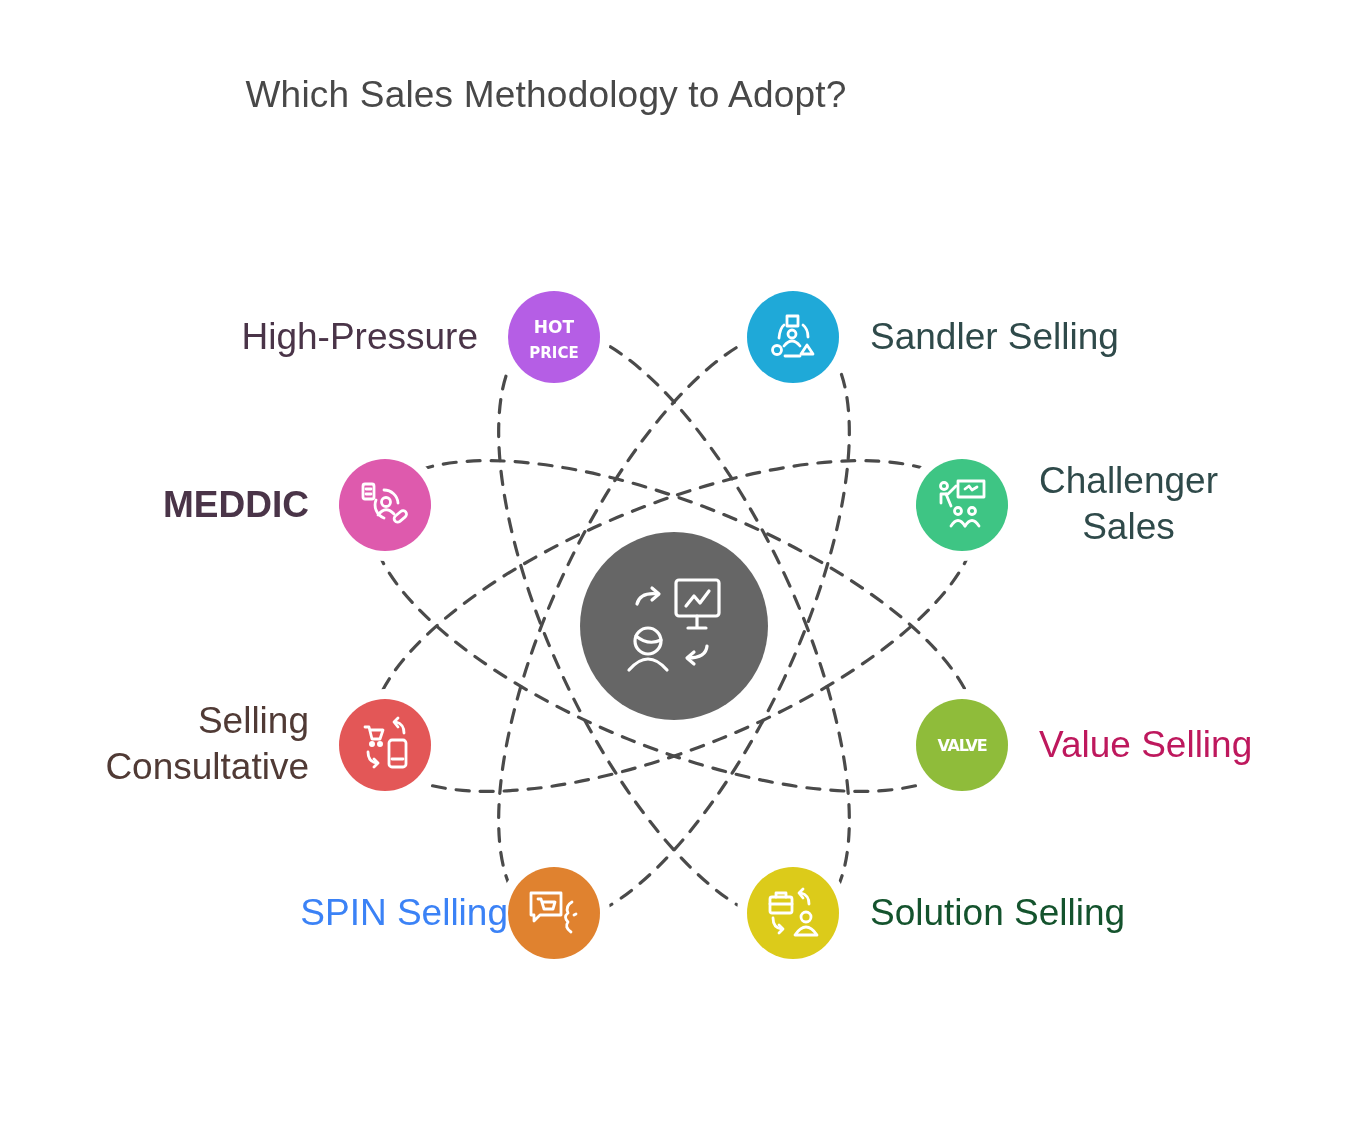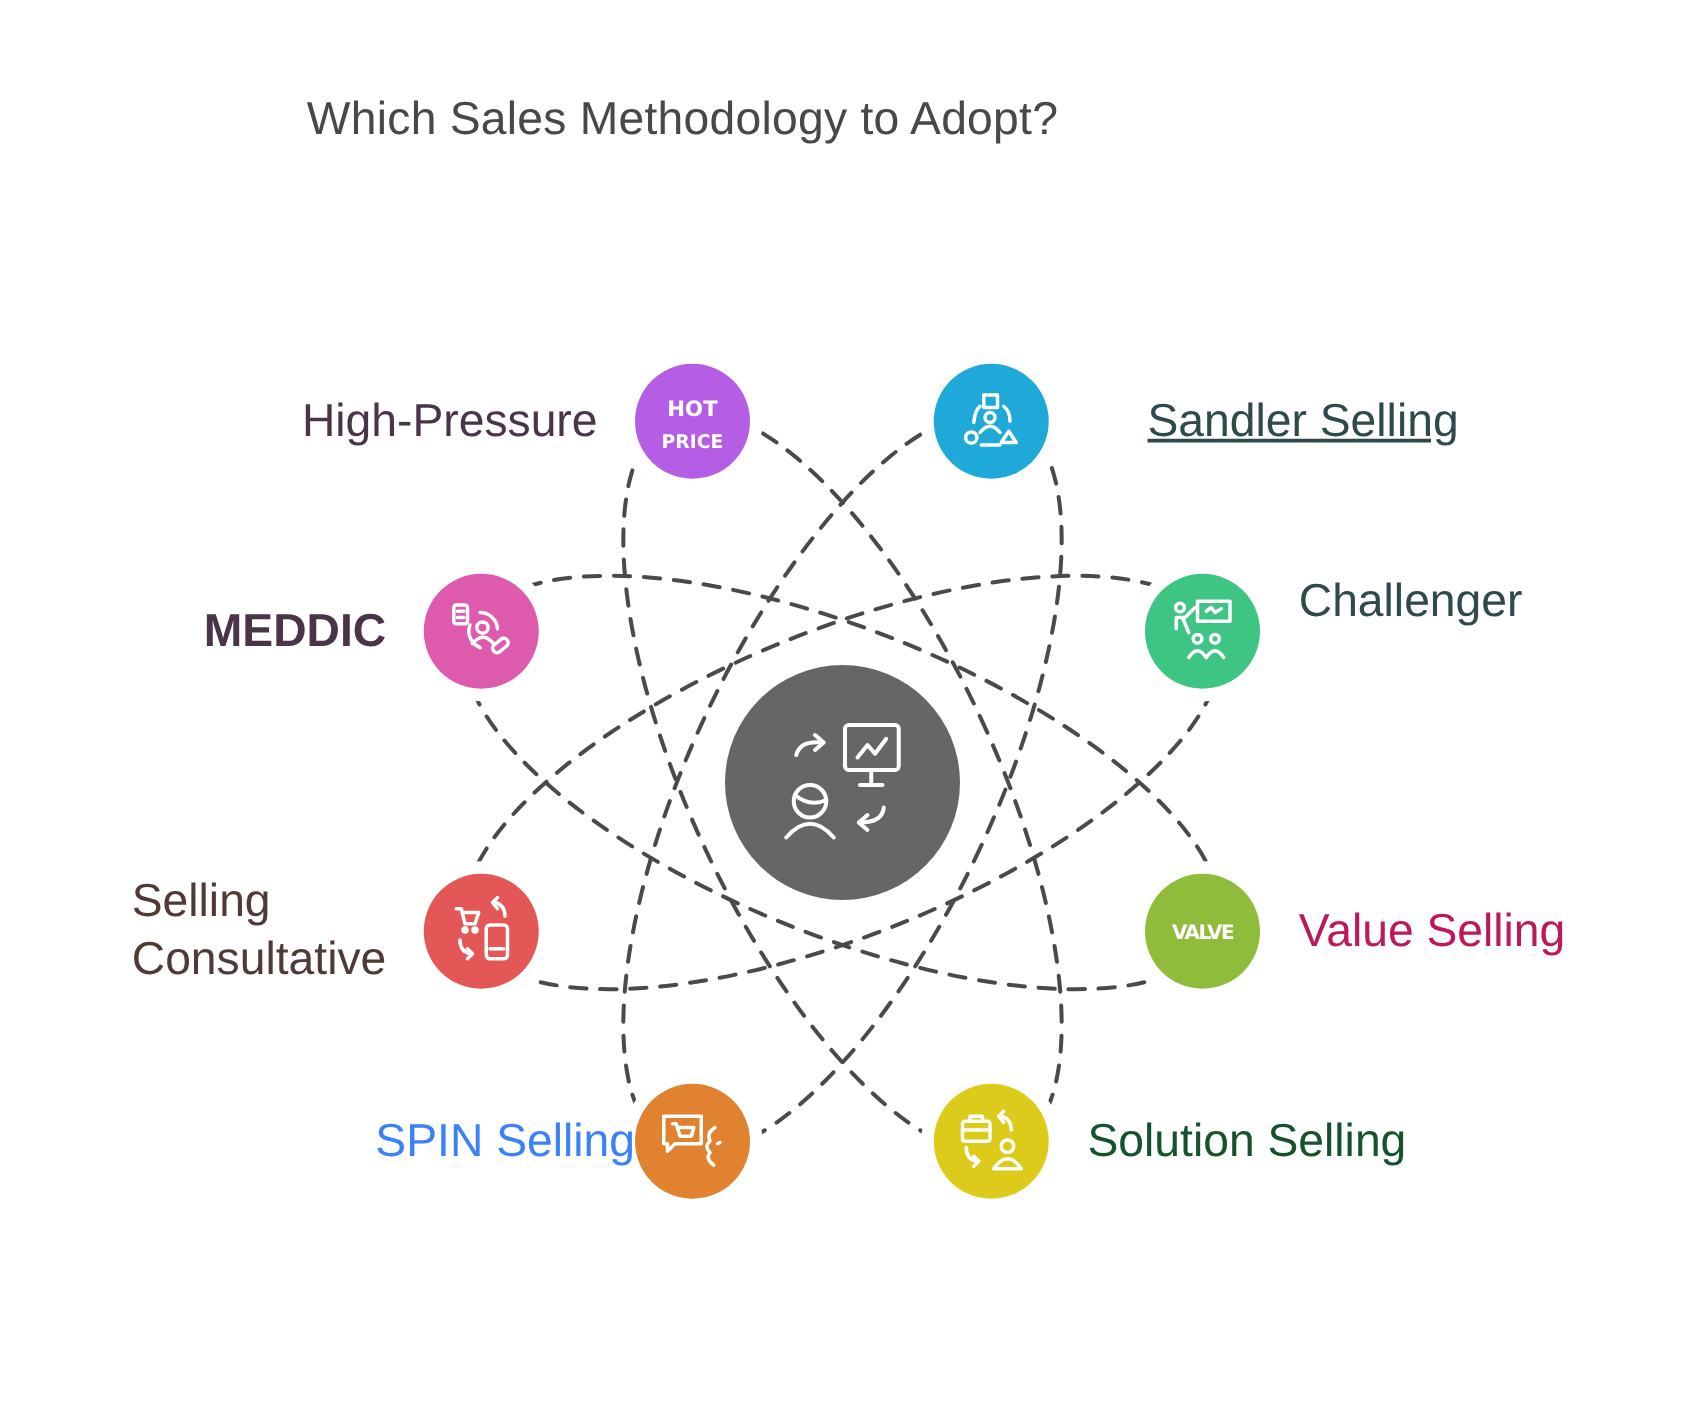--- a/index.html
+++ b/index.html
@@ -2,21 +2,21 @@
 <html><head>
 <meta charset="utf-8">
 <style>
   html, body { margin: 0; padding: 0; background: #ffffff; }
   body { width: 1348px; height: 1132px; position: relative; overflow: hidden;
          font-family: "Liberation Sans", "DejaVu Sans", sans-serif; }
   .title { position: absolute; left: 0; top: 74px; width: 1092px; text-align: center;
            font-size: 37px; color: #484848; letter-spacing: 0.2px; }
   svg.diagram { position: absolute; left: 0; top: 0; }
   .label { position: absolute; font-size: 37px; line-height: 46px; white-space: nowrap; }
-  .label.left { text-align: left; }
+  .label.left { text-align: right; }
   .label.right { text-align: left; }
   .node-hit { position: absolute; width: 92px; height: 92px; border-radius: 50%; }
 </style>
 </head>
 <body>
 
 <div class="title">Which Sales Methodology to Adopt?</div>
 
 <svg class="diagram" width="1348" height="1132" viewBox="0 0 1348 1132" xmlns="http://www.w3.org/2000/svg">
 
@@ -168,28 +168,29 @@
 <div class="node-hit" style="left:339px;top:459px;"></div>
 <div class="node-hit" style="left:916px;top:459px;"></div>
 <div class="node-hit" style="left:339px;top:699px;"></div>
 <div class="node-hit" style="left:916px;top:699px;"></div>
 <div class="node-hit" style="left:508px;top:867px;"></div>
 <div class="node-hit" style="left:747px;top:867px;"></div>
 
 <div class="label left" style="right:870px; top:314px; color:#4a3448;">
   <span>High-Pressure</span>
 </div>
-<div class="label right" style="left:918px; top:314px; color:#2f4a4a;text-decoration:underline;">
+<div class="label right" style="left:870px; top:314px; color:#2f4a4a;">
   <span>Sandler Selling</span>
 </div>
 <div class="label left" style="right:1039px; top:482px; color:#4a3448;font-weight:bold;">
   <span>MEDDIC</span>
 </div>
 <div class="label right" style="left:1039px; top:458px; color:#2f4a4a;text-align:center;">
   <div>Challenger</div>
+  <div>Sales</div>
 </div>
 <div class="label left" style="right:1039px; top:698px; color:#503a35;">
   <div>Selling</div>
   <div>Consultative</div>
 </div>
 <div class="label right" style="left:1039px; top:722px; color:#be185d;">
   <span>Value Selling</span>
 </div>
 <div class="label left" style="right:840px; top:890px; color:#3b82f6;">
   <span>SPIN Selling</span>

